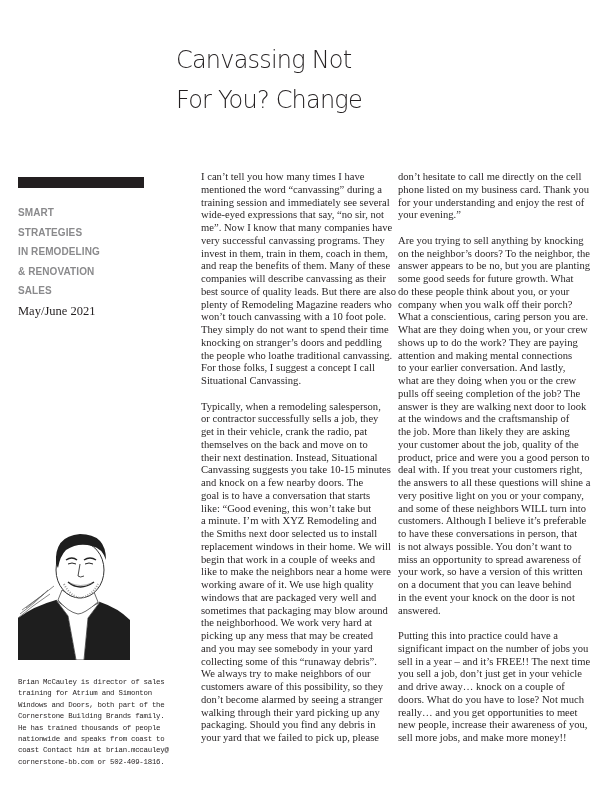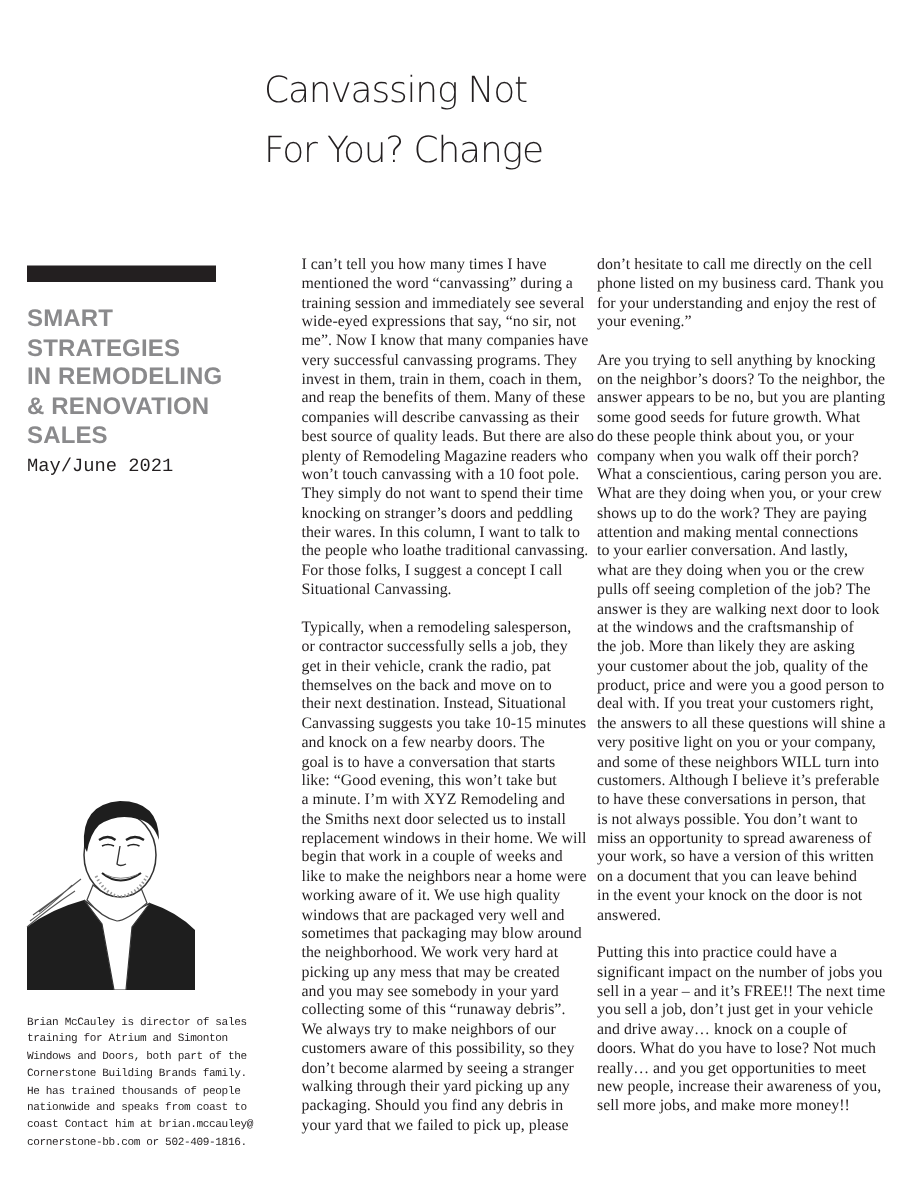--- a/index.html
+++ b/index.html
@@ -10,26 +10,26 @@
       font-size: 24px; line-height: 40px; letter-spacing: -0.8px; color: #231f20;
     }
     .title span { display: block; white-space: nowrap; }
     .bar {
       position: absolute; left: 18px; top: 177px; width: 126px; height: 11px;
       background: #231f20;
     }
     .section-title {
       position: absolute; left: 18px; top: 203px; width: 150px;
       font-family: "Liberation Sans", sans-serif; font-weight: bold;
-      font-size: 16px; line-height: 19.5px; color: #8a8a8c; letter-spacing: 0.1px;
+      font-size: 10px; line-height: 19.5px; color: #8a8a8c; letter-spacing: 0.1px;
     }
     .section-title span { display: block; white-space: nowrap; }
     .issue-date {
       position: absolute; left: 18px; top: 304px;
-      font-family: Liberation Mono, monospace; font-size: 12.5px; color: #231f20; text-align: right;
+      font-family: Liberation Serif, serif; font-size: 12.5px; color: #231f20; text-align: right;
     }
     .portrait {
       position: absolute; left: 14px; top: 520px; width: 120px; height: 140px;
     }
     .bio {
       position: absolute; left: 18px; top: 677px; width: 150px;
       font-family: Liberation Mono, monospace; font-size: 7.4px; line-height: 11.4px;
       color: #231f20; letter-spacing: -0.25px;
     }
     .bio span { display: block; white-space: nowrap; }
@@ -111,21 +111,20 @@
       <span>me”. Now I know that many companies have</span>
       <span>very successful canvassing programs. They</span>
       <span>invest in them, train in them, coach in them,</span>
       <span>and reap the benefits of them. Many of these</span>
       <span>companies will describe canvassing as their</span>
       <span>best source of quality leads. But there are also</span>
       <span>plenty of Remodeling Magazine readers who</span>
       <span>won’t touch canvassing with a 10 foot pole.</span>
       <span>They simply do not want to spend their time</span>
       <span>knocking on stranger’s doors and peddling</span>
-      <span>their wares. In this column, I want to talk to</span>
       <span>the people who loathe traditional canvassing.</span>
       <span>For those folks, I suggest a concept I call</span>
       <span>Situational Canvassing.</span>
     </p>
     <p>
       <span>Typically, when a remodeling salesperson,</span>
       <span>or contractor successfully sells a job, they</span>
       <span>get in their vehicle, crank the radio, pat</span>
       <span>themselves on the back and move on to</span>
       <span>their next destination. Instead, Situational</span>

